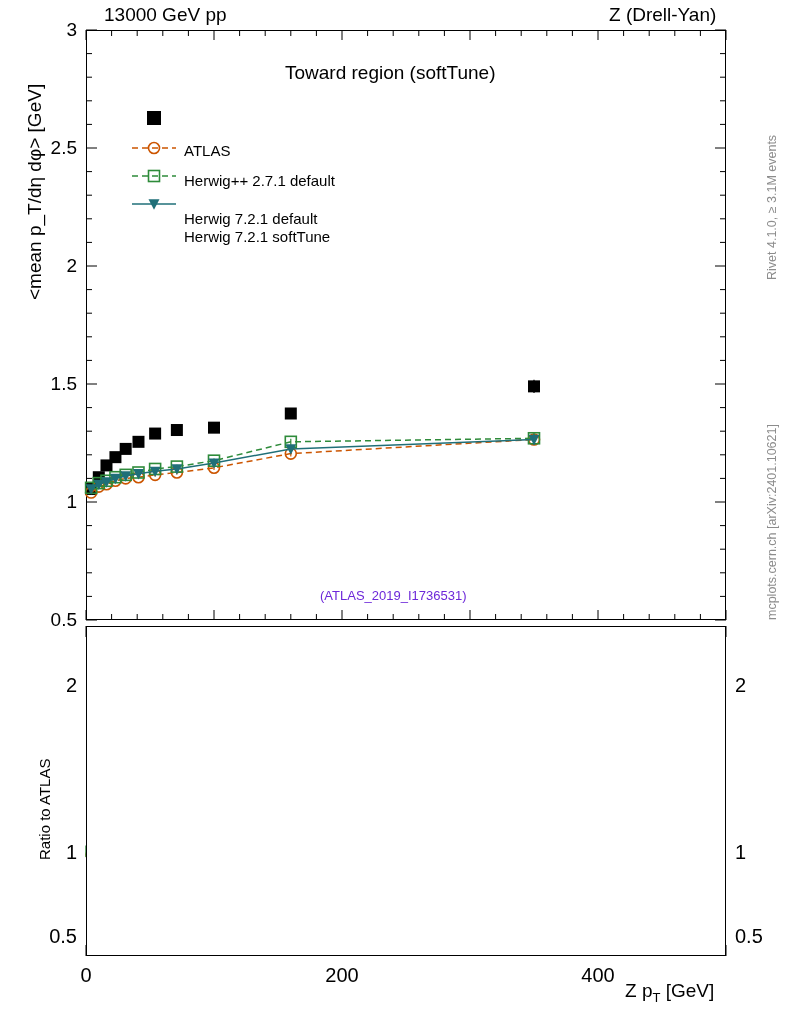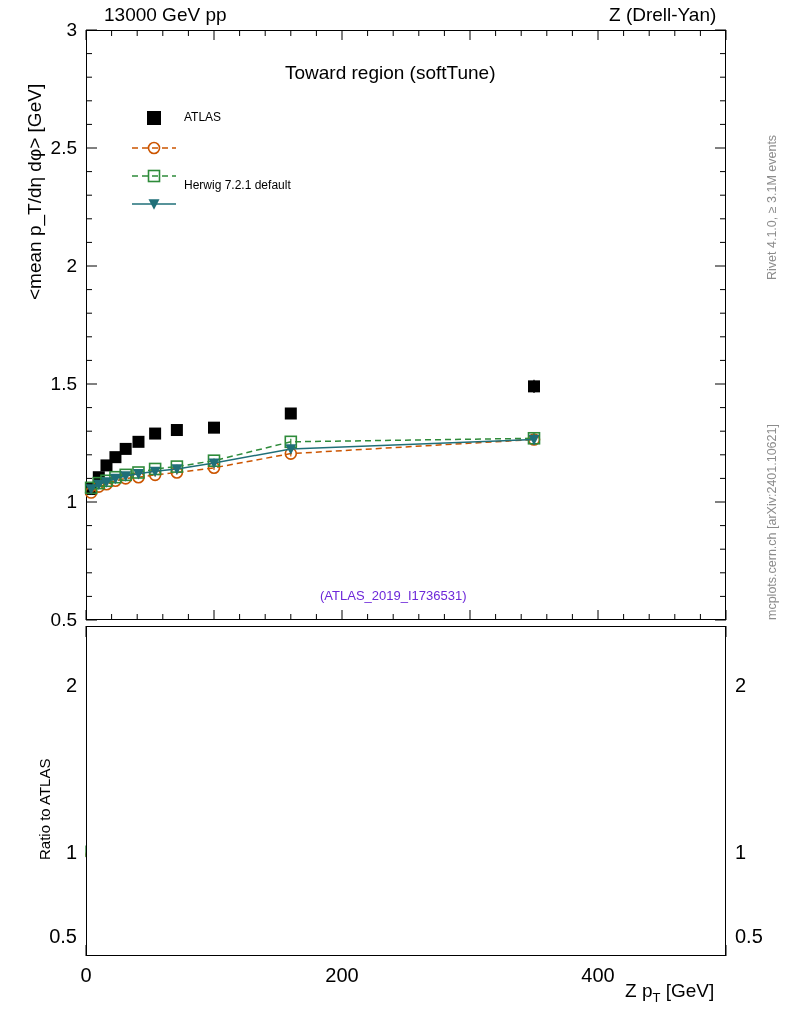--- a/index.html
+++ b/index.html
@@ -7,21 +7,21 @@
   #root{position:relative;width:786px;height:1024px;overflow:hidden;}
 
   .txt{position:absolute;white-space:nowrap;}
   .rot90{transform-origin:0 0;transform:rotate(-90deg);}
 
   
   .frame{position:absolute;border:1px solid #000;box-sizing:border-box;background:#fff;}
 
   svg{position:absolute;left:0;top:0;overflow:visible;}
   .lbl-m{font-size:15px;}
-  .lbl-l{font-size:12px;}
+  .lbl-l{font-size:15px;margin-top:32px;}
   .lbl-xl{font-size:19px;}
 
   .side-note{font-size:12.5px;fill:#9a9a9a;color:#8c8c8c;}
 
   .watermark{color:#6d28d9;font-size:13px;}
 </style>
 </head>
 <body>
 
 <div id="root">
@@ -432,15 +432,17 @@
 
   <div class="frame" id="ratio-frame" style="left:86px;top:626px;width:640px;height:330px;"></div>
 
   <div class="txt rot90 lbl-m" style="left:36px;top:860px;">Ratio to ATLAS</div>
 
   <div class="txt lbl-xl" style="left:625px;top:980px;">
     <span>Z p<sub style="font-size:13px;">T</sub> [GeV]</span>
   </div>
 
   <div class="txt lbl-l" style="left:184px;top:110px;">ATLAS</div>
+  <div class="txt lbl-l" style="left:184px;top:140px;">Herwig++ 2.7.1 default</div>
   <div class="txt lbl-l" style="left:184px;top:178px;">Herwig 7.2.1 default</div>
+  <div class="txt lbl-l" style="left:184px;top:196px;">Herwig 7.2.1 softTune</div>
 
 </div>
 
 </body></html>

